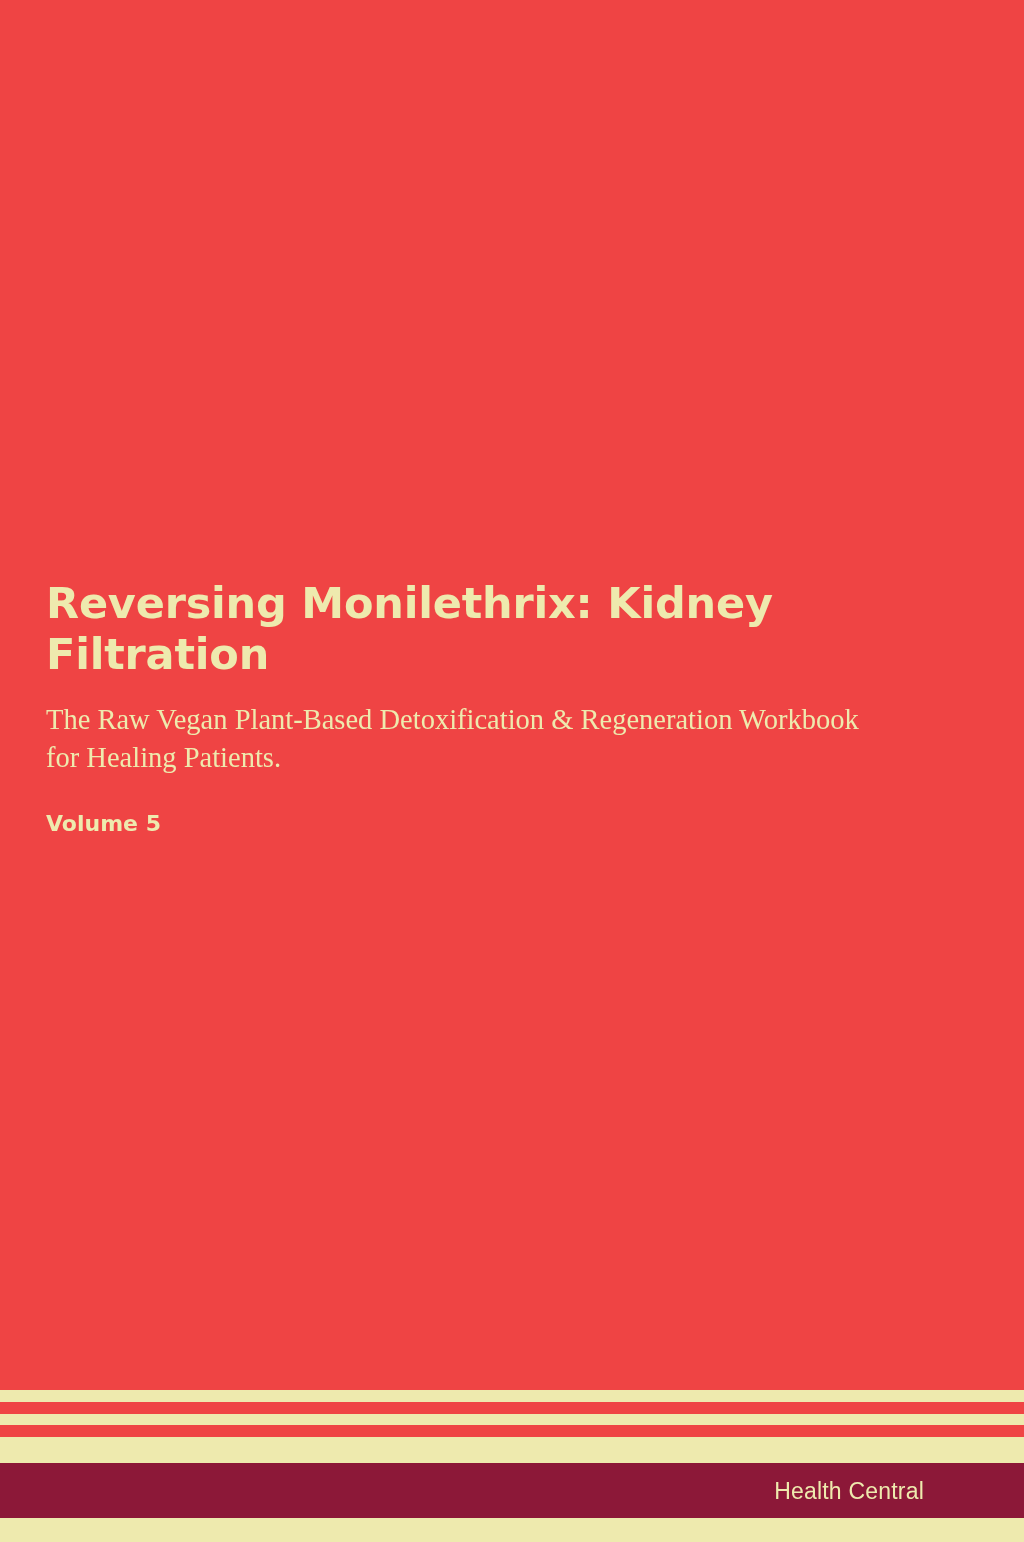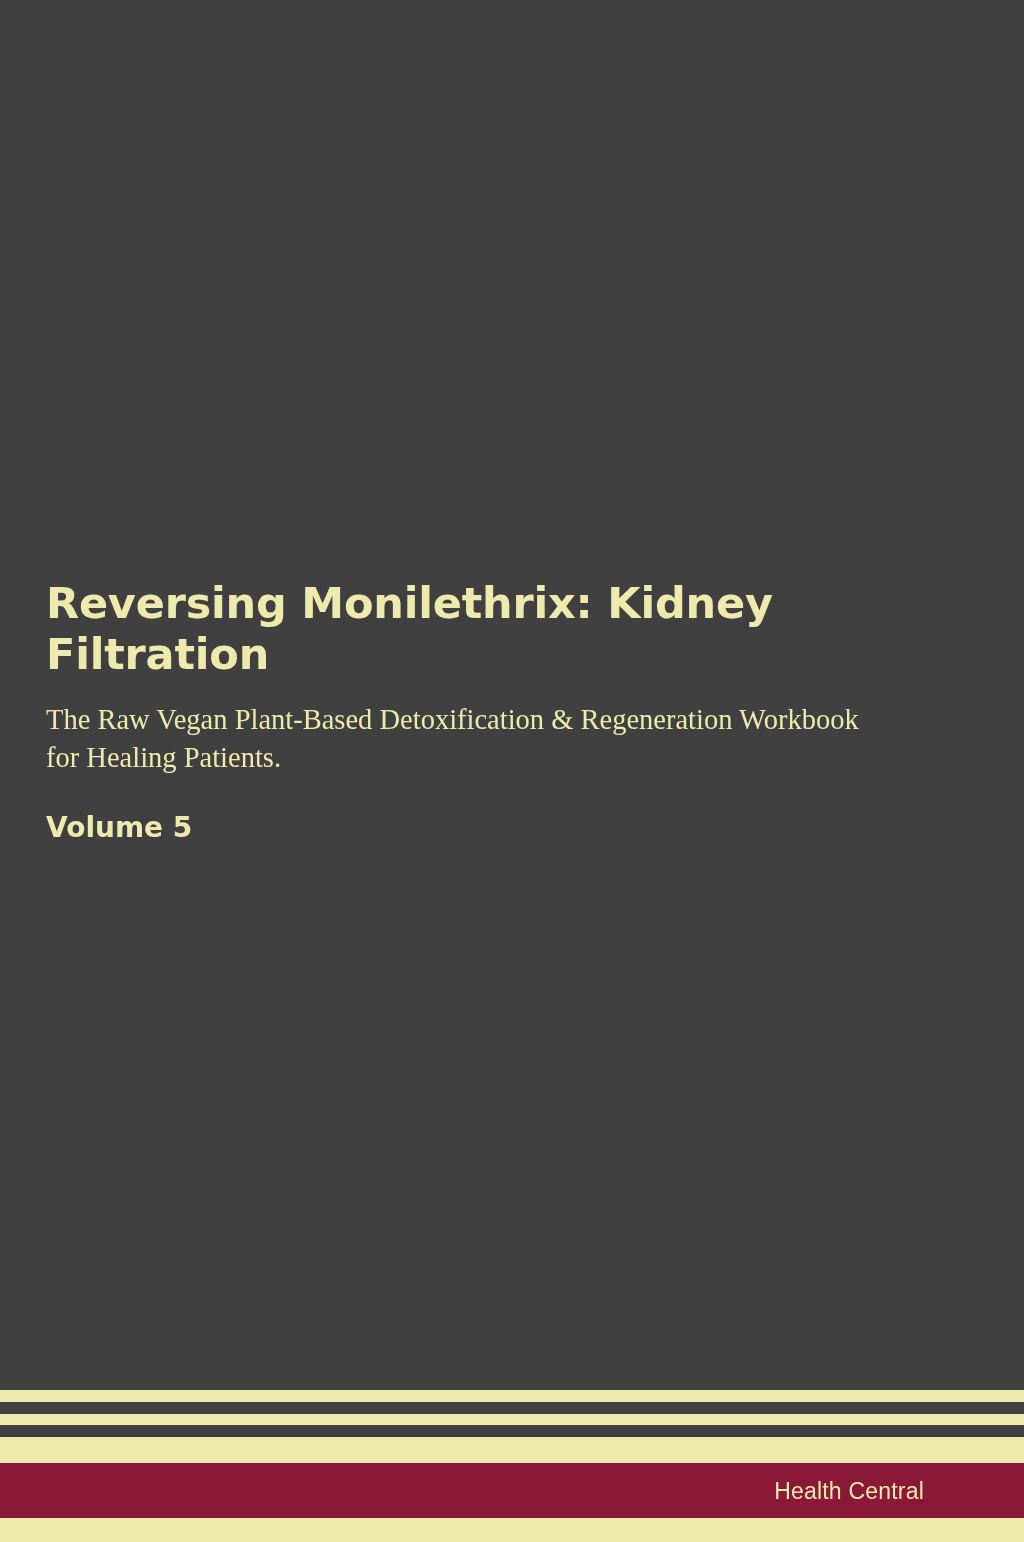--- a/index.html
+++ b/index.html
@@ -10,21 +10,21 @@
     width: 1024px;
     height: 1542px;
     background: #8c1838;
     font-family: "Liberation Sans", sans-serif;
     overflow: hidden;
     position: relative;
   }
   .cover {
     position: absolute;
     inset: 0;
-    background: #404040;
+    background: #ef4444;
     text-decoration: underline;
   }
   .text-block {
     position: absolute;
     left: 46px;
     top: 578px;
     width: 860px;
   }
   .title {
     color: #eeeaae;
@@ -41,21 +41,21 @@
     font-family: "Liberation Serif", serif;
     font-size: 28.5px;
     line-height: 1.33;
     margin: 0 16px 34px 0;
     max-width: 860px;
   }
   .volume {
     color: #eeeaae;
     font-family: "DejaVu Sans", sans-serif;
     font-weight: bold;
-    font-size: 28px;
+    font-size: 22px;
     margin: 0;
   }
 
   
   .stripes {
     position: absolute;
     left: 0;
     right: 0;
     bottom: 0;
     height: 152px;

